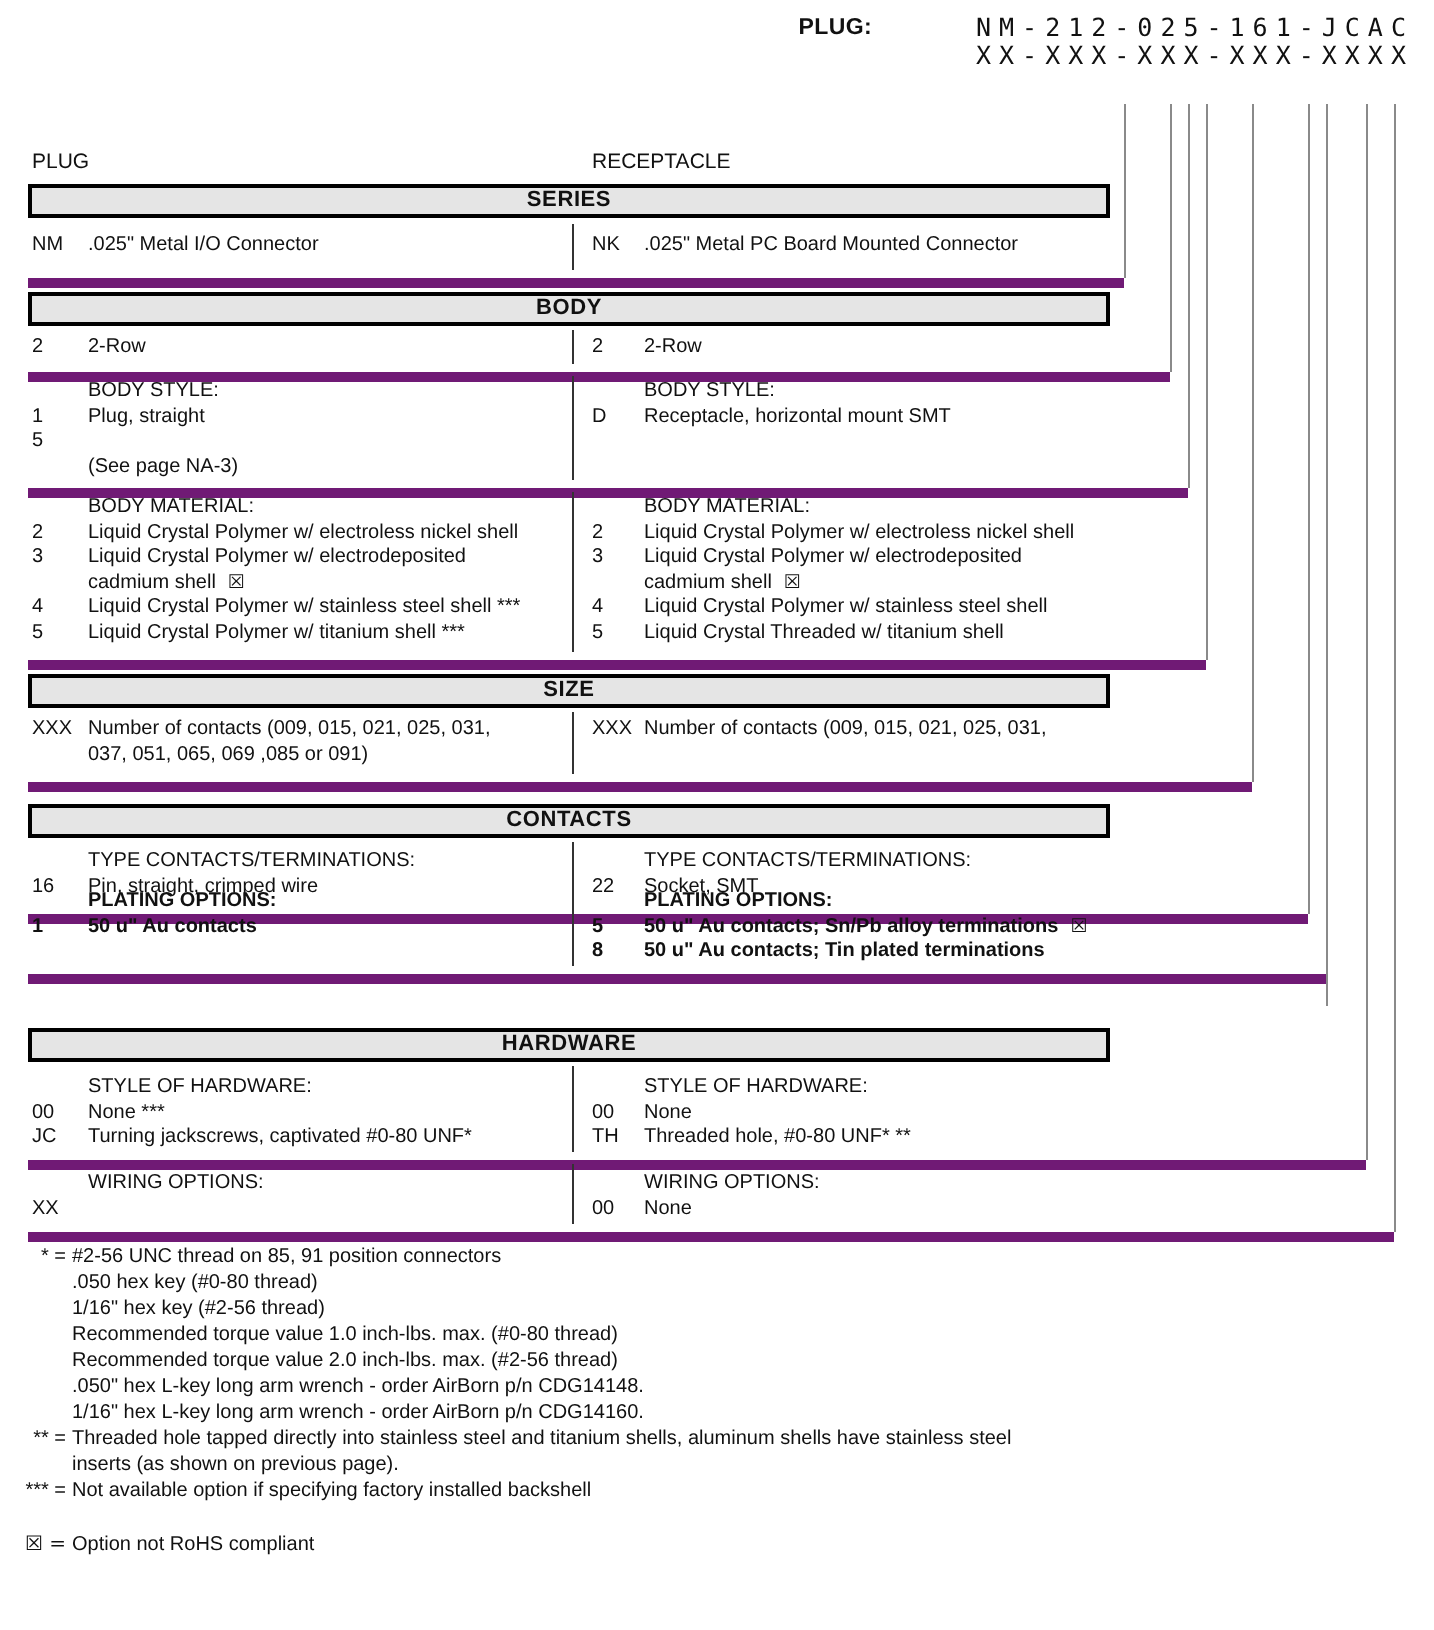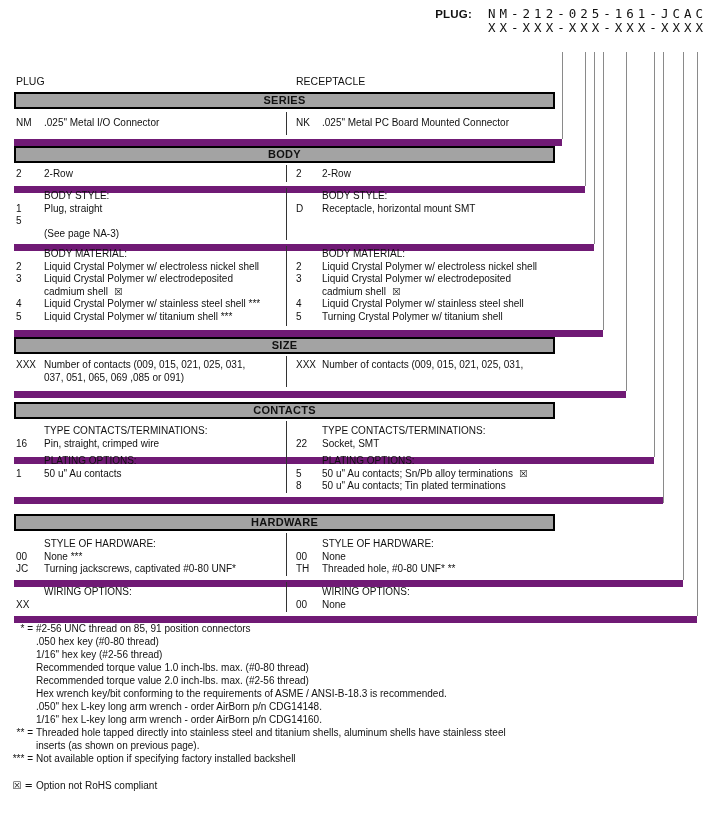--- a/index.html
+++ b/index.html
@@ -3,34 +3,34 @@
 <meta charset="utf-8">
 <style>
   html,body{margin:0;padding:0;background:#fff;}
   .page{position:relative;width:717px;height:815px;background:#fff;
         font-family:"Liberation Sans",sans-serif;color:#111;overflow:hidden;}
 
   
   .pn-block{position:absolute;top:7px;left:340px;width:367px;}
   .pn-line{display:flex;height:14px;line-height:14px;}
   .pn-label{flex:1;text-align:right;font-weight:bold;font-size:11.5px;padding-right:16px;letter-spacing:.2px;white-space:nowrap;}
-  .pn-value{width:219px;font-family:"DejaVu Sans Mono",monospace;font-size:12.5px;letter-spacing:4px;white-space:nowrap;}
+  .pn-value{width:219px;font-family:"DejaVu Sans Mono",monospace;font-size:12.5px;letter-spacing:4px;white-space:nowrap;margin-left:36px;}
 
   
   .conn{position:absolute;top:52px;width:1px;background:#8a8a8a;}
 
   
   .col-label{position:absolute;font-size:10.5px;line-height:12px;}
 
   
   .sec-header{position:absolute;left:14px;width:537px;height:13px;border:2px solid #000;
-              text-align:center;font-weight:bold;font-size:11px;line-height:13px;letter-spacing:.3px;background:#a3a3a3;}
-
-  
-  .rowgroup{position:absolute;left:14px;border-bottom:7px solid #701a75;}
+              text-align:center;font-weight:bold;font-size:11px;line-height:13px;letter-spacing:.3px;background:#e5e5e5;}
+
+  
+  .rowgroup{position:absolute;left:14px;border-bottom:5px solid #701a75;}
   .cols{position:relative;width:541px;height:100%;display:flex;box-sizing:border-box;}
   .vdiv{position:absolute;left:272px;top:2px;bottom:4px;width:1px;background:#333;}
   .lcol{width:272px;box-sizing:border-box;padding-left:2px;flex:none;}
   .rcol{width:259px;box-sizing:border-box;margin-left:10px;padding-left:0;flex:none;}
   .heading{font-size:10px;line-height:12.5px;white-space:nowrap;}
   .lcol .heading{margin-left:28px;}
   .rcol .heading{margin-left:26px;}
   .item{display:flex;font-size:10px;line-height:12.5px;white-space:nowrap;}
   .lcol .code{width:28px;flex:none;}
   .rcol .code{width:26px;flex:none;}
@@ -178,21 +178,21 @@
         <div class="item">
           <span class="code"></span>
           <span class="desc"><span>cadmium shell</span><span class="rohs">☒</span></span>
         </div>
         <div class="item">
           <span class="code">4</span>
           <span class="desc">Liquid Crystal Polymer w/ stainless steel shell</span>
         </div>
         <div class="item">
           <span class="code">5</span>
-          <span class="desc">Turning Crystal Polymer w/ titanium shell</span>
+          <span class="desc">Liquid Crystal Threaded w/ titanium shell</span>
         </div>
       </div>
     </div>
   </div>
 
   <div class="sec-header" style="top:337px;">SIZE</div>
   <div class="rowgroup" style="top:354px;height:37px;width:612px;">
     <div class="cols" style="padding-top:5px;">
       <div class="vdiv"></div>
       <div class="lcol">
@@ -231,21 +231,21 @@
       <div class="rcol">
         <div class="heading">TYPE CONTACTS/TERMINATIONS:</div>
         <div class="item">
           <span class="code">22</span>
           <span class="desc">Socket, SMT</span>
         </div>
       </div>
     </div>
   </div>
 
-  <div class="rowgroup" style="top:451px;height:46px;width:649px;">
+  <div class="rowgroup" style="top:441px;height:46px;width:649px;font-weight:bold;">
     <div class="cols" style="padding-top:4px;">
       <div class="vdiv"></div>
       <div class="lcol">
         <div class="heading">PLATING OPTIONS:</div>
         <div class="item">
           <span class="code">1</span>
           <span class="desc">50 u" Au contacts</span>
         </div>
       </div>
       <div class="rcol">
@@ -326,24 +326,20 @@
     <div class="fline">
         <span class="fmark"></span>
         <span class="ftext">Recommended torque value 1.0 inch-lbs. max. (#0-80 thread)</span>
       </div>
     <div class="fline">
         <span class="fmark"></span>
         <span class="ftext">Recommended torque value 2.0 inch-lbs. max. (#2-56 thread)</span>
       </div>
     <div class="fline">
         <span class="fmark"></span>
-        <span class="ftext">Hex wrench key/bit conforming to the requirements of ASME / ANSI-B-18.3 is recommended.</span>
-      </div>
-    <div class="fline">
-        <span class="fmark"></span>
         <span class="ftext">.050" hex L-key long arm wrench - order AirBorn p/n CDG14148.</span>
       </div>
     <div class="fline">
         <span class="fmark"></span>
         <span class="ftext">1/16" hex L-key long arm wrench - order AirBorn p/n CDG14160.</span>
       </div>
     <div class="fline">
         <span class="fmark">** =</span>
         <span class="ftext">Threaded hole tapped directly into stainless steel and titanium shells, aluminum shells have stainless steel</span>
       </div>

